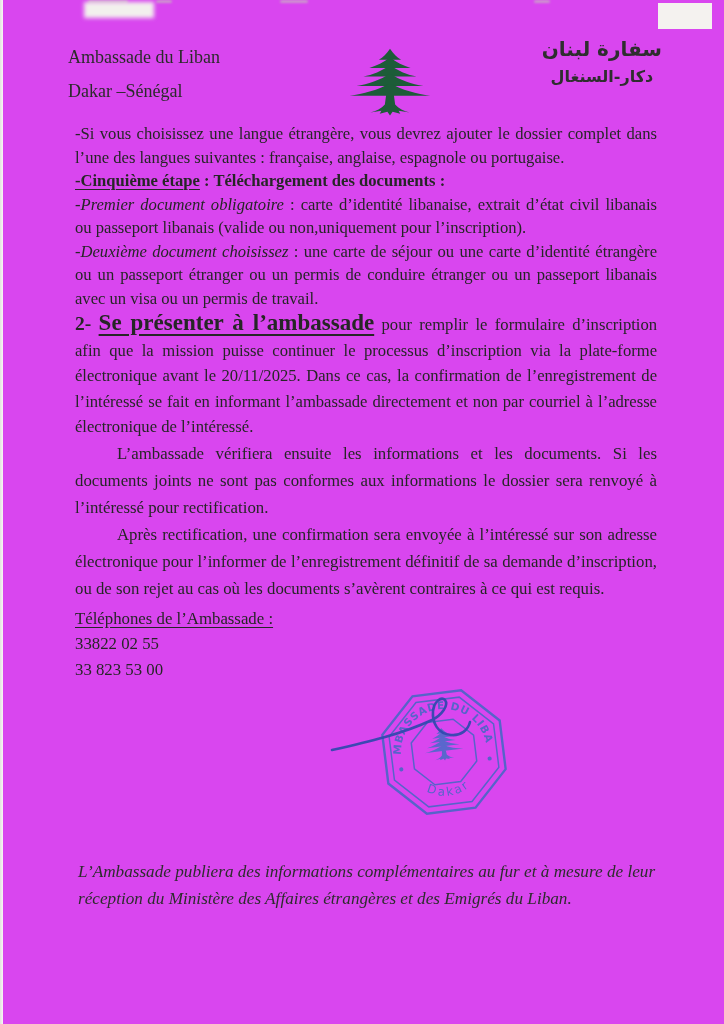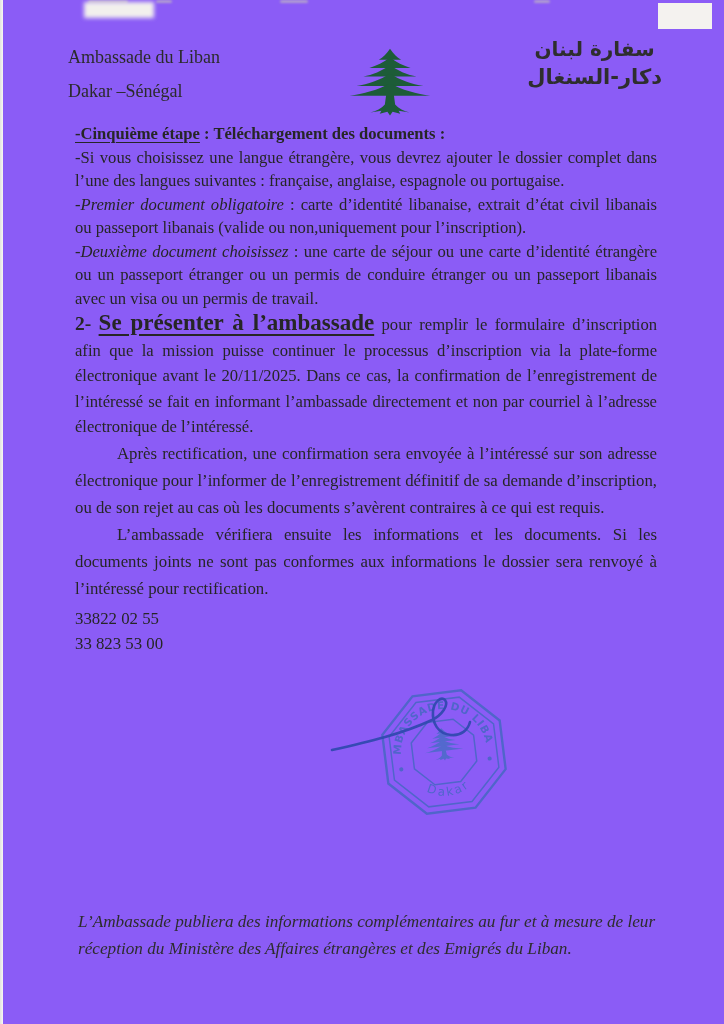--- a/index.html
+++ b/index.html
@@ -1,59 +1,59 @@
 <!DOCTYPE html>
 <html lang="fr"><head>
 <meta charset="utf-8">
 <style>
   html,body{margin:0;padding:0;background:#ffffff;}
   .page{
     position:relative;width:724px;height:1024px;overflow:hidden;
-    background:#8b5cf6;
+    background:#d946ef;
     font-family:"Liberation Serif","DejaVu Serif",serif;
     color:#262626;
   }
   .edge-left{position:absolute;left:0;top:0;width:3px;height:100%;
     background:linear-gradient(to right,#e4e2df,#f7f6f4);}
   .mark{position:absolute;top:0;background:#c6c1bb;opacity:.65;border-radius:2px;filter:blur(1px);}
   .m1{left:88px;width:40px;height:4px;}
   .m2{left:156px;width:16px;height:3px;}
   .m3{left:280px;width:28px;height:3px;}
   .m4{left:534px;width:16px;height:3px;}
   .blotch-tr{position:absolute;left:658px;top:3px;width:54px;height:26px;background:#f4f2ef;}
   .blotch-tl{position:absolute;left:84px;top:2px;width:70px;height:16px;background:#f2f0ed;filter:blur(2px);}
 
   
   .hdr-left{position:absolute;left:68px;top:40px;font-size:18px;line-height:34px;color:#2b2b2b;}
   .cedar{position:absolute;left:344px;top:47px;}
   .hdr-right{position:absolute;right:62px;top:34px;text-align:center;direction:rtl;
     font-family:"DejaVu Sans",sans-serif;color:#2e2e2e;}
   .hdr-right .ar1{font-size:20px;font-weight:bold;line-height:30px;}
-  .hdr-right .ar2{font-size:21px;font-weight:bold;line-height:26px;}
+  .hdr-right .ar2{font-size:16px;font-weight:bold;line-height:26px;}
 
   
   .content{position:absolute;left:75px;top:122px;width:582px;
     font-size:16.6px;line-height:23.5px;text-align:justify;}
   .content p{margin:0;}
   .bold-u{font-weight:bold;text-decoration:underline;text-underline-offset:3px;text-decoration-thickness:1.4px;}
   .bold{font-weight:bold;}
   .ital-u{font-style:italic;text-underline-offset:3px;}
   .sec2{margin-top:40px;line-height:25.5px;}
   .sec2 .big{font-size:19.5px;font-weight:bold;}
   .sec2 .big-u{font-size:23px;font-weight:bold;text-decoration:underline;text-underline-offset:3.5px;text-decoration-thickness:1.8px;}
   .p-indent{text-indent:42px;line-height:27px;font-size:16.8px;}
   .p-verify{margin-top:28px;}
   .phones{margin-top:4px;text-align:left;line-height:25.5px;font-size:16.8px;}
   .phones .ph-head{text-decoration:underline;text-underline-offset:3px;}
 
   
   .stamp-wrap{position:absolute;left:328px;top:680px;width:192px;height:148px;}
 
   
-  .footer{position:absolute;left:78px;top:908px;width:582px;
+  .footer{position:absolute;left:78px;top:858px;width:582px;
     font-style:italic;font-size:17.2px;line-height:27px;color:#2d2d2d;}
 </style>
 </head>
 <body>
 
 <div class="page">
 
   <div class="edge-left"></div>
   <div class="mark m1"></div>
   <div class="mark m2"></div>
@@ -79,34 +79,35 @@
       </g>
     </svg>
   </div>
 
   <div class="hdr-right">
     <div class="ar1">سفارة لبنان</div>
     <div class="ar2">دكار-السنغال</div>
   </div>
 
   <div class="content">
+    <p>-Si vous choisissez une langue étrangère, vous devrez ajouter le dossier complet dans l’une des langues suivantes : française, anglaise, espagnole ou portugaise.</p>
+
     <p><span class="bold-u">-Cinquième étape</span><span class="bold"> : Téléchargement des documents :</span></p>
-
-    <p>-Si vous choisissez une langue étrangère, vous devrez ajouter le dossier complet dans l’une des langues suivantes : française, anglaise, espagnole ou portugaise.</p>
 
     <p><span class="ital-u">-Premier document obligatoire</span><span> : carte d’identité libanaise, extrait d’état civil libanais ou passeport libanais (valide ou non,uniquement pour l’inscription).</span></p>
 
     <p><span class="ital-u">-Deuxième document choisissez</span><span> : une carte de séjour ou une carte d’identité étrangère ou un passeport étranger ou un permis de conduire étranger ou un passeport libanais avec un visa ou un permis de travail.</span></p>
 
     <p class="sec2"><span class="big">2-</span> <span class="big-u">Se présenter à l’ambassade</span><span> pour remplir le formulaire d’inscription afin que la mission puisse continuer le processus d’inscription via la plate-forme électronique avant le 20/11/2025. Dans ce cas, la confirmation de l’enregistrement de l’intéressé se fait en informant l’ambassade directement et non par courriel à l’adresse électronique de l’intéressé.</span></p>
 
+    <p class="p-indent p-verify">L’ambassade vérifiera ensuite les informations et les documents. Si les documents joints ne sont pas conformes aux informations le dossier sera renvoyé à l’intéressé pour rectification.</p>
     <p class="p-indent">Après rectification, une confirmation sera envoyée à l’intéressé sur son adresse électronique pour l’informer de l’enregistrement définitif de sa demande d’inscription, ou de son rejet au cas où les documents s’avèrent contraires à ce qui est requis.</p>
-    <p class="p-indent p-verify">L’ambassade vérifiera ensuite les informations et les documents. Si les documents joints ne sont pas conformes aux informations le dossier sera renvoyé à l’intéressé pour rectification.</p>
 
     <div class="phones">
+      <div class="ph-head">Téléphones de l’Ambassade :</div>
       <div>33822 02 55</div>
       <div>33 823 53 00</div>
     </div>
   </div>
 
   <div class="stamp-wrap">
     <svg width="192" height="148" viewBox="0 0 192 148">
       <g transform="translate(41,5) rotate(-7 75 67)" opacity="0.9">
         <polygon points="134.1,91.5 99.5,126.1 50.5,126.1 15.9,91.5 15.9,42.5 50.5,7.9 99.5,7.9 134.1,42.5" fill="none" stroke="#4a67c6" stroke-width="2.4"></polygon>
         <polygon points="127.6,88.8 96.8,119.6 53.2,119.6 22.4,88.8 22.4,45.2 53.2,14.4 96.8,14.4 127.6,45.2" fill="none" stroke="#4a67c6" stroke-width="1.5"></polygon>

